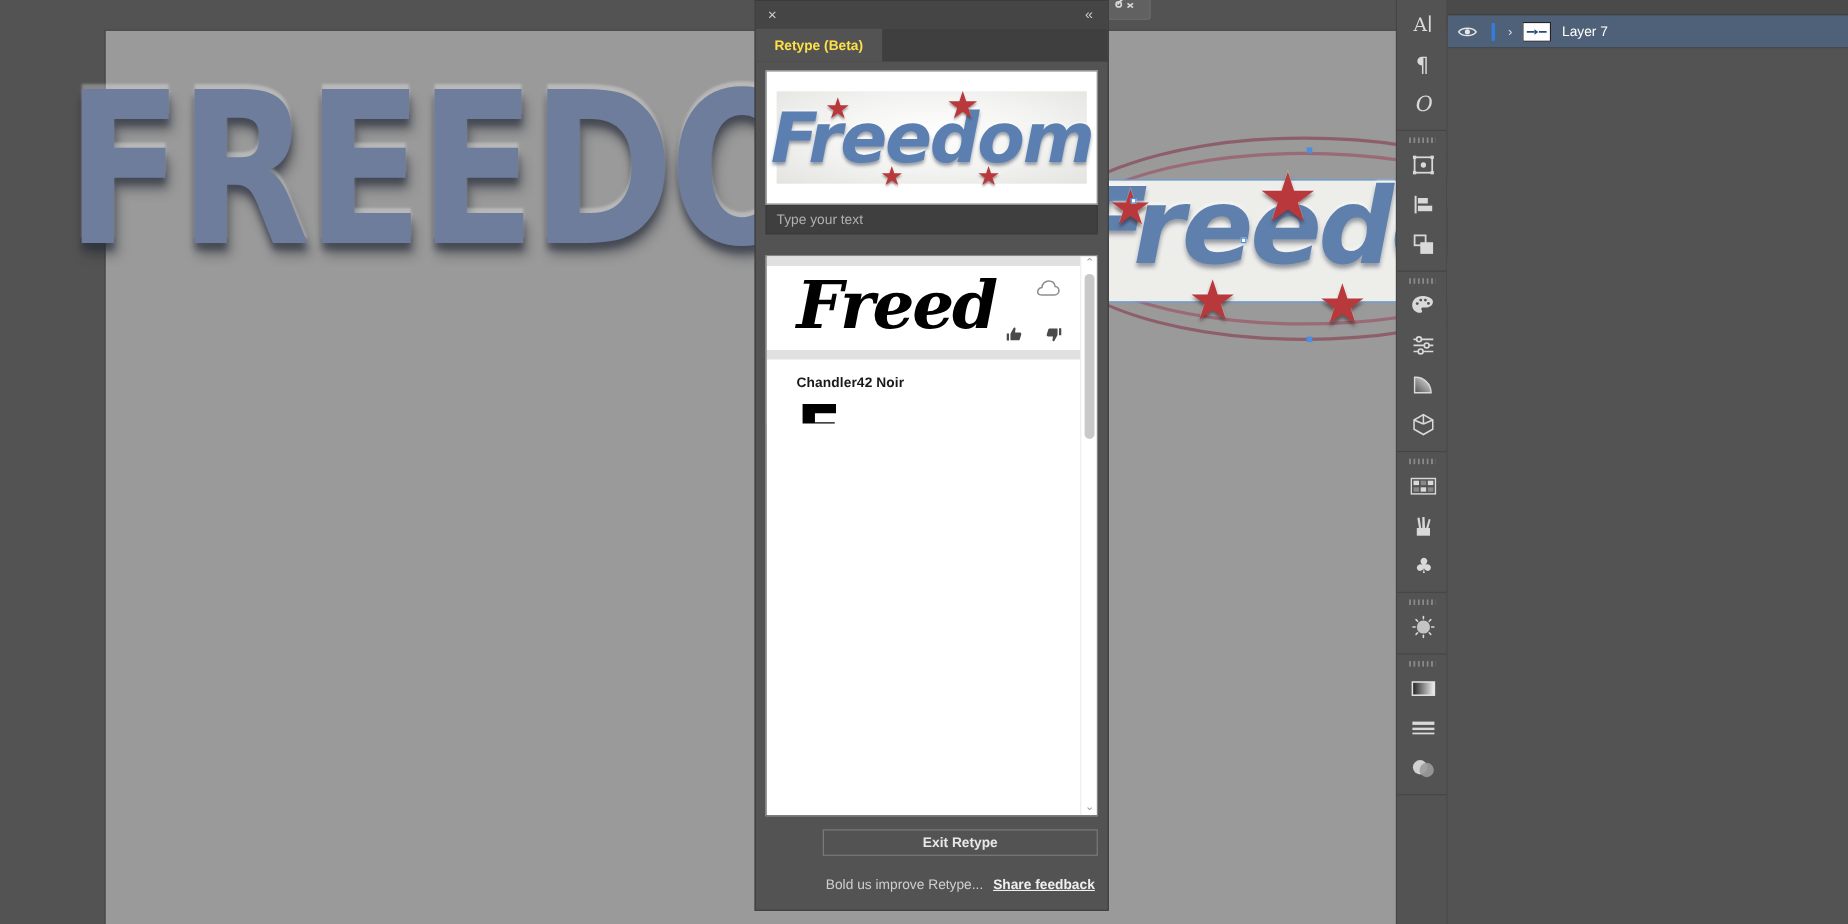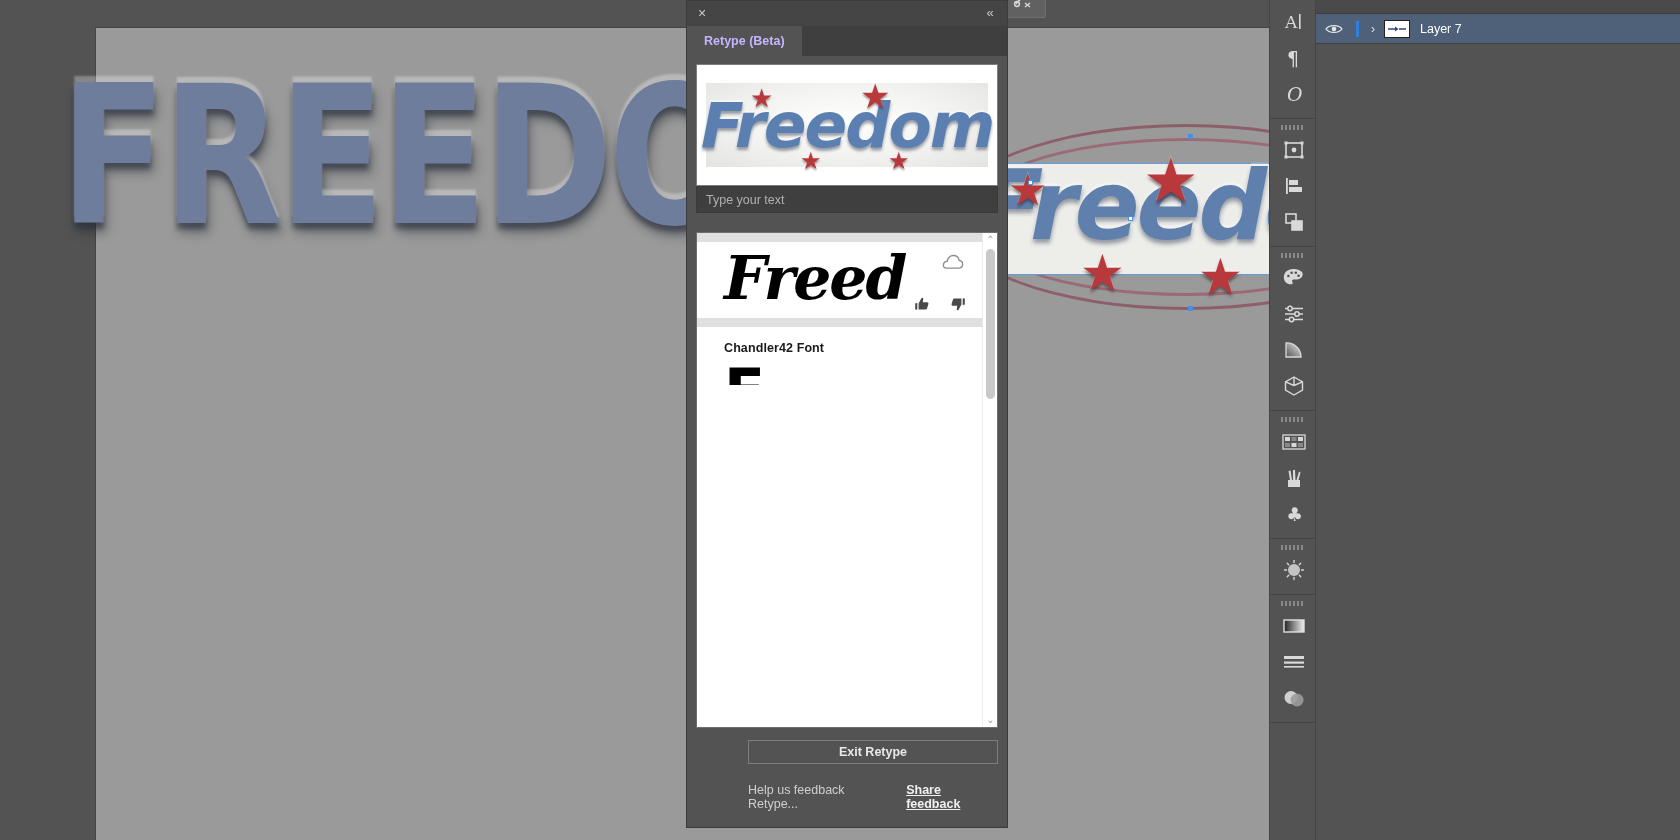--- a/index.html
+++ b/index.html
@@ -95,21 +95,21 @@
   }
   .panel-collapse {
     position:absolute; right: 8px; top: 4px; width: 18px; height:16px;
     color:#c9c9c9; font-size: 13px; line-height:16px; text-align:center; cursor:pointer;
   }
   .tabstrip {
     height: 30px; background: #3f3f3f; display:flex; align-items: stretch; flex:0 0 auto;
   }
   .tab {
     padding: 0 17px; display:flex; align-items:center;
-    background:#535353; color:#c4b5fd; font-size: 12.5px; font-weight:700;
+    background:#535353; color:#fde047; font-size: 12.5px; font-weight:700;
     cursor:pointer;
   }
   .panel-body { flex: 1 1 auto; display:flex; flex-direction:column; padding: 0; }
 
   .preview-box {
     margin: 8px 9px 0 9px; height: 122px; background:#ffffff;
     border: 1px solid #7d7d7d; overflow: hidden; position: relative;
     display:flex; align-items:center; justify-content:center;
   }
   .preview-art {
@@ -328,39 +328,39 @@
                 <svg width="16" height="16" viewBox="0 0 16 16">
                   <path d="M14.8 2.4h-2.1v6.4h2.1z" fill="#4a4a4a"></path>
                   <path d="M11.4 8.6 L8.6 13.8 C8.1 14.7 6.7 14.4 6.8 13.3 L7.2 9.8 H2.9 c-1 0 -1.6 -.9 -1.3 -1.8 l1.3 -4.3 c.2 -.7 .8 -1.1 1.5 -1.1 H11.4z" fill="#4a4a4a"></path>
                 </svg>
               </span>
             </div>
           </div>
           <div class="item-sep"></div>
 
           <div class="font-item">
-            <div class="fname">Chandler42 Font</div>
+            <div class="fname">Chandler42 Noir</div>
             <div class="fsample" style="height:30px;overflow:hidden;">
               <span class="sample-chand">F</span>
             </div>
           </div>
 
         </div>
 
         <div class="scrollbar">
           <div class="sb-arrow up">⌃</div>
           <div class="sb-thumb"></div>
           <div class="sb-arrow down">⌄</div>
         </div>
       </div>
 
       <div class="panel-footer">
         <button class="exit-btn">Exit Retype</button>
         <div class="feedback-row">
-          <span>Help us feedback Retype...</span>
+          <span>Bold us improve Retype...</span>
           <span class="feedback-link">Share feedback</span>
         </div>
       </div>
 
     </div>
   </div>
 
   <div id="right-dock">
 
     <div class="dock-group">

